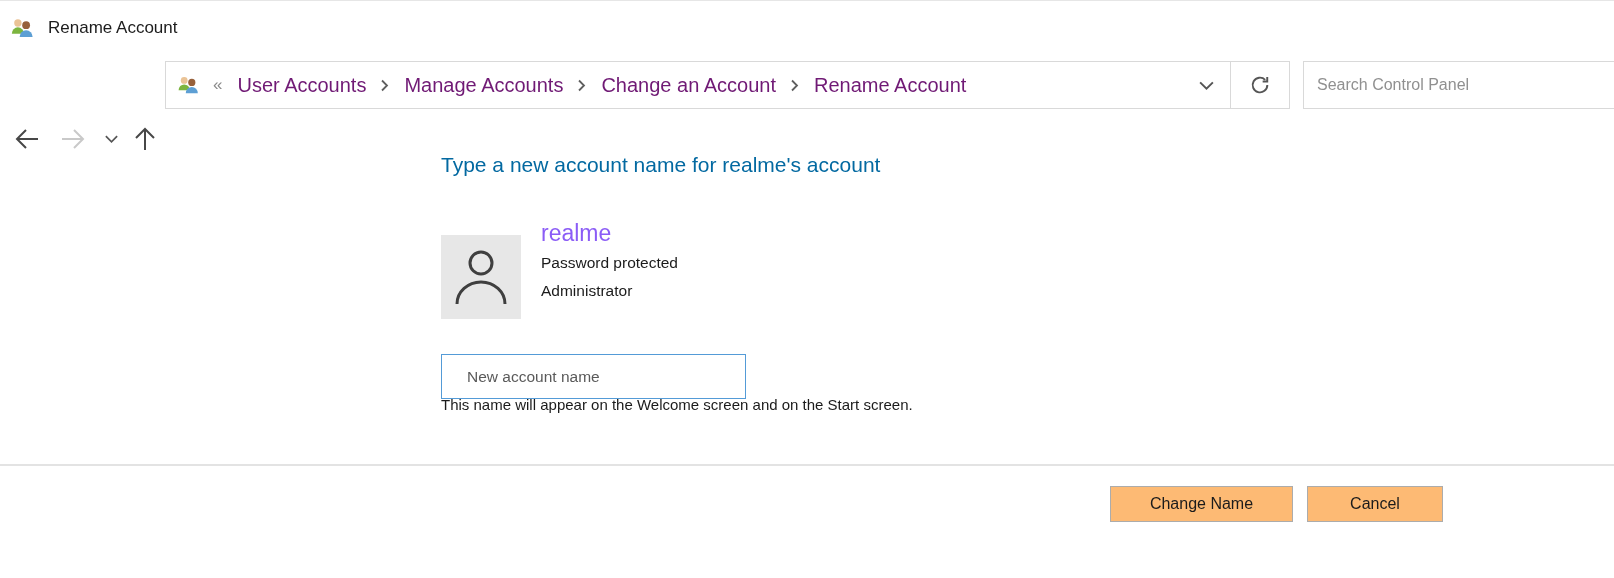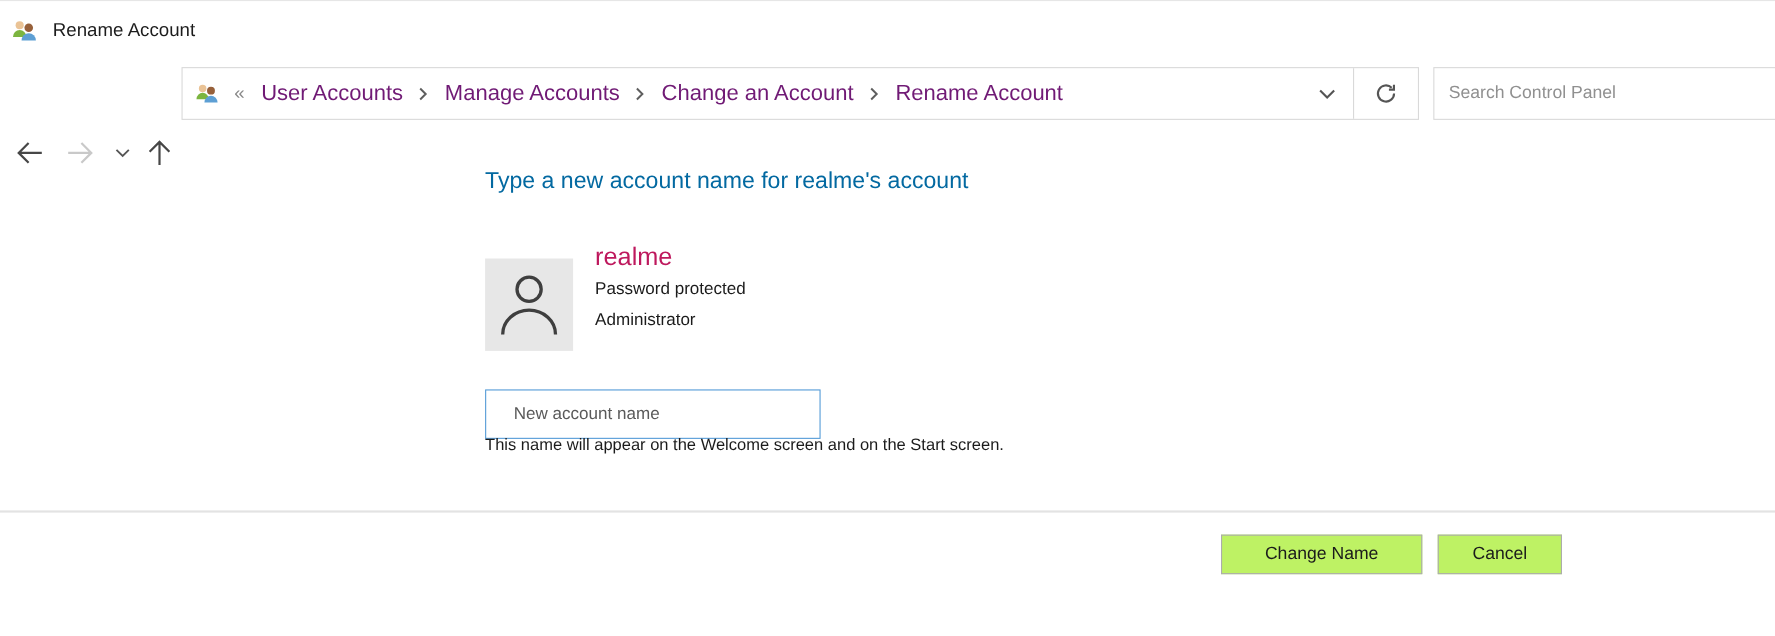--- a/index.html
+++ b/index.html
@@ -42,38 +42,38 @@
   .searchbox::placeholder { color:#909090; opacity:1; }
 
   
   .page-title { position:absolute; left:441px; top:153px; font-size:21px; font-weight:400;
                 color:#0369a1; white-space:nowrap; }
 
   .usertile { position:absolute; left:441px; top:217px; display:flex; }
   .avatar { position:relative; top:18px; width:80px; height:84px; background:#e7e7e7;
             display:flex; align-items:center; justify-content:center; }
   .userinfo { margin-left:20px; }
-  .username   { font-size:23px; color:#be185d; line-height:32px; }
+  .username   { font-size:23px; color:#8b5cf6; line-height:32px; }
   .userdetail { font-size:15.5px; color:#1b1b1b; line-height:27.5px; }
 
   .nameinput { position:absolute; left:441px; top:354px; width:305px; height:45px;
                border:1px solid #549bd7; padding:0 25px; font-size:15.5px; color:#1b1b1b;
                outline:none; font-family:"Liberation Sans","DejaVu Sans",sans-serif; }
   .nameinput::placeholder { color:#5a5a5a; opacity:1; }
 
   .note { position:absolute; left:441px; top:396px; font-size:15px; color:#1b1b1b;
           white-space:nowrap; }
 
   
   .footer-sep { position:absolute; left:0; top:464px; width:1614px; height:2px; background:#e3e3e3; }
-  .btn { position:absolute; top:486px; height:36px; background:#bef264; border:1px solid #acacac;
+  .btn { position:absolute; top:486px; height:36px; background:#fdba74; border:1px solid #acacac;
          font-size:16px; color:#1b1b1b; cursor:pointer;
          font-family:"Liberation Sans","DejaVu Sans",sans-serif; }
   .btn.change { left:1110px; width:183px; }
-  .btn.cancel { left:1307px; width:113px; }
+  .btn.cancel { left:1307px; width:136px; }
 </style>
 </head>
 <body>
 
 <div class="titlebar">
   <svg width="26" height="26" viewBox="0 0 24 24">
     <circle cx="8.2" cy="7.4" r="3.4" fill="#eac396"></circle>
     <path d="M2.6 17.2 a5.6 5.8 0 0 1 11.2 0 z" fill="#7cb53f"></path>
     <circle cx="15.8" cy="9.4" r="3.6" fill="#97603a"></circle>
     <path d="M9.8 20.2 a6 6.2 0 0 1 12 0 z" fill="#5d9fd4"></path>

